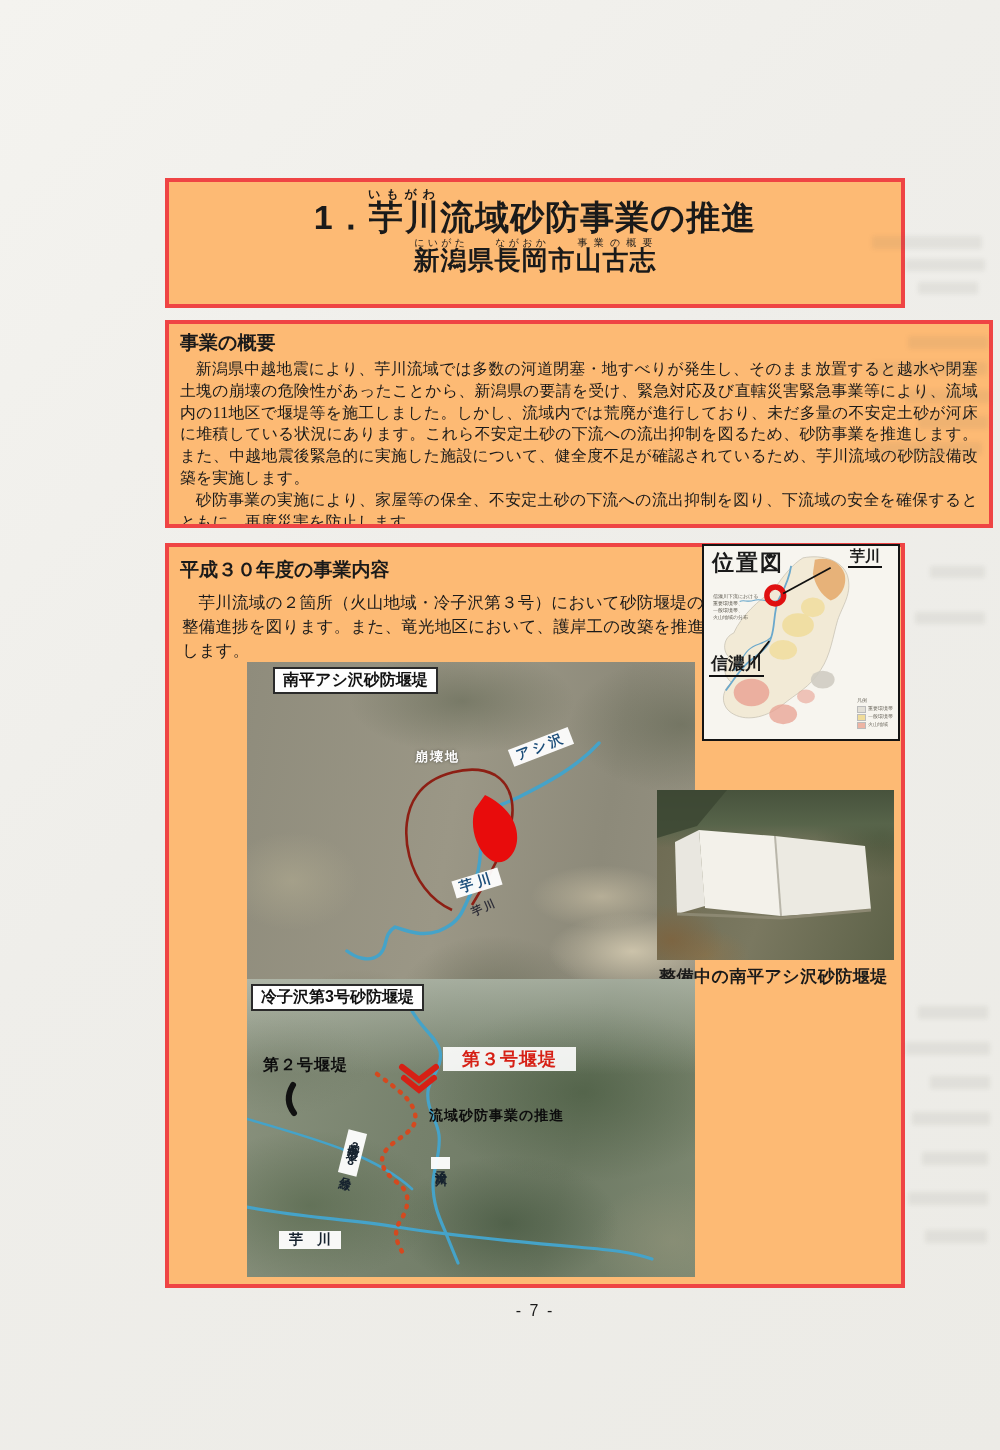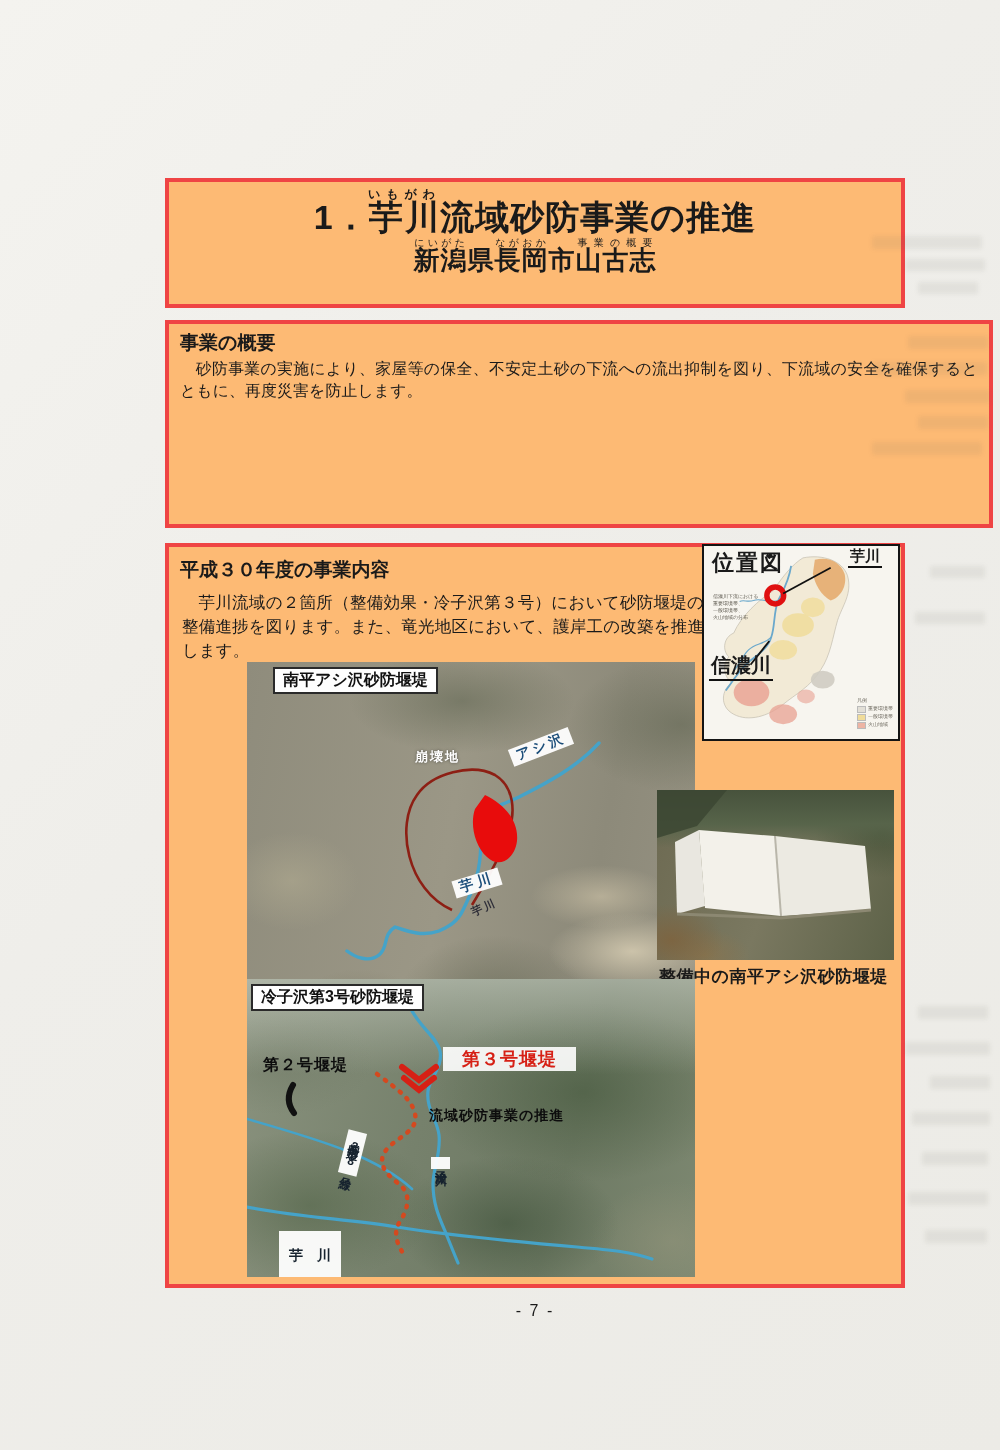--- a/index.html
+++ b/index.html
@@ -29,21 +29,21 @@
   .fy-p{position:absolute;left:13px;top:44px;width:522px;font-size:16.5px;line-height:24px;
     margin:0;text-align:justify;text-indent:1em;}
 
   
   .map-box{position:absolute;left:533px;top:-3px;width:198px;height:197px;background:#f7f5ef;
     border:2px solid #141414;box-sizing:border-box;overflow:hidden;}
   .map-title{position:absolute;left:8px;top:2px;font-family:"Liberation Sans",sans-serif;
     font-weight:bold;font-size:22px;letter-spacing:2px;}
   .map-river-top{position:absolute;right:16px;top:1px;font-size:15px;font-weight:bold;
     border-bottom:2px solid #111;padding:0 2px;}
-  .map-river-left{position:absolute;left:5px;top:106px;font-size:20px;font-weight:bold;
+  .map-river-left{position:absolute;left:5px;top:106px;font-size:17px;font-weight:bold;
     border-bottom:2px solid #111;padding:0 2px;}
   .map-note{position:absolute;left:9px;top:47px;font-size:5px;line-height:7px;color:#5a564c;}
   .map-legend{position:absolute;right:5px;bottom:10px;font-size:5px;line-height:8px;color:#6a665c;}
   .map-legend .row{display:flex;align-items:center;gap:2px;}
   .sw{width:7px;height:5px;display:inline-block;border:0.5px solid #bbb;}
   .sw1{background:#e2dfd6;} .sw2{background:#f0dc9a;} .sw3{background:#edb4a4;}
 
   
   .photo{position:absolute;overflow:hidden;}
   .photo1{left:78px;top:115px;width:448px;height:391px;
@@ -96,26 +96,27 @@
 
 <div>
 
   <div class="box title-box">
     <h1 class="main-title"><span>1．</span><ruby><span>芋川</span><rt>いもがわ</rt></ruby><span>流域砂防事業の推進</span></h1>
     <div class="sub-title"><ruby><span>新潟</span><rt>にいがた</rt></ruby><span>県</span><ruby><span>長岡</span><rt>ながおか</rt></ruby><span>市</span><ruby><span>山古志</span><rt>事業の概要</rt></ruby></div>
   </div>
 
   <div class="box overview-box">
     <div class="sec-h">事業の概要</div>
+    <p class="sec-p">新潟県中越地震により、芋川流域では多数の河道閉塞・地すべりが発生し、そのまま放置すると越水や閉塞土塊の崩壊の危険性があったことから、新潟県の要請を受け、緊急対応及び直轄災害緊急事業等により、流域内の11地区で堰堤等を施工しました。しかし、流域内では荒廃が進行しており、未だ多量の不安定土砂が河床に堆積している状況にあります。これら不安定土砂の下流への流出抑制を図るため、砂防事業を推進します。また、中越地震後緊急的に実施した施設について、健全度不足が確認されているため、芋川流域の砂防設備改築を実施します。</p>
     <p class="sec-p">砂防事業の実施により、家屋等の保全、不安定土砂の下流への流出抑制を図り、下流域の安全を確保するとともに、再度災害を防止します。</p>
   </div>
 
   <div class="box content-box">
     <div class="sec-h fy-h">平成３０年度の事業内容</div>
-    <p class="fy-p">芋川流域の２箇所（整備効果・冷子沢第３号）において砂防堰堤の整備進捗を図ります。また、竜光地区において、護岸工の改築を推進します。</p>
+    <p class="fy-p">芋川流域の２箇所（火山地域・冷子沢第３号）において砂防堰堤の整備進捗を図ります。また、竜光地区において、護岸工の改築を推進します。</p>
 
     <div class="map-box">
       <svg viewBox="0 0 196 196">
         <path d="M 100,12 C 120,8 140,15 145,30 C 150,48 140,60 135,75 C 130,92 128,110 118,125 C 108,142 92,150 80,160 C 65,172 45,178 30,170 C 15,162 18,145 28,138 C 20,132 18,120 25,112 C 18,105 20,92 30,88 C 38,70 55,55 70,45 C 80,30 90,18 100,12 Z" fill="#f2ead6" stroke="#c2bdae" stroke-width="0.7"></path>
         <path d="M 112,14 C 125,10 138,16 142,28 C 145,40 138,52 128,55 C 118,50 112,38 110,28 Z" fill="#e5a868" opacity="0.85"></path>
         <ellipse cx="95" cy="80" rx="16" ry="12" fill="#f0dc9a" opacity="0.85"></ellipse>
         <ellipse cx="80" cy="105" rx="14" ry="10" fill="#f0dc9a" opacity="0.8"></ellipse>
         <ellipse cx="110" cy="62" rx="12" ry="10" fill="#f0dc9a" opacity="0.8"></ellipse>
         <ellipse cx="48" cy="148" rx="18" ry="14" fill="#e8a091" opacity="0.8"></ellipse>
         <ellipse cx="80" cy="170" rx="14" ry="10" fill="#e8a091" opacity="0.75"></ellipse>
@@ -190,21 +191,21 @@
         <path d="M 155,88 L 172,101 L 189,88" fill="none" stroke="#d62015" stroke-width="6" stroke-linecap="round"></path>
         <path d="M 157,99 L 172,111 L 187,99" fill="none" stroke="#d62015" stroke-width="6" stroke-linecap="round"></path>
         <path d="M 46,106 C 40,116 41,126 47,134" fill="none" stroke="#111" stroke-width="6" stroke-linecap="round"></path>
       </svg>
       <span class="ph-label" style="left:4px;top:5px;">冷子沢第3号砂防堰堤</span>
       <span class="ann" style="left:16px;top:76px;font-size:16px;color:#0d0d0d;letter-spacing:1px;text-align:right;">第２号堰堤</span>
       <span class="ann" style="left:196px;top:68px;font-size:18px;color:#d62015;background:rgba(255,255,255,.9);padding:0 19px;letter-spacing:1px;">第３号堰堤</span>
       <span class="ann" style="left:182px;top:128px;font-size:14px;color:#0d0d0d;letter-spacing:1px;">流域砂防事業の推進</span>
       <span class="ann vert" style="left:96px;top:152px;transform:rotate(14deg);">長岡市道28号線</span>
       <span class="ann vert" style="left:184px;top:178px;">冷子沢川</span>
-      <span class="ann" style="left:32px;top:252px;background:rgba(255,255,255,.95);padding:16px 10px;font-size:14px;color:#16222e;">芋　川</span>
+      <span class="ann" style="left:32px;top:252px;background:rgba(255,255,255,.95);padding:0 10px;font-size:14px;color:#16222e;">芋　川</span>
     </div>
   </div>
 
   <div class="page-number">- 7 -</div>
 
   <div class="bleed" style="left:872px;top:236px;width:110px;height:13px;"></div>
   <div class="bleed" style="left:905px;top:259px;width:80px;height:12px;"></div>
   <div class="bleed" style="left:918px;top:282px;width:60px;height:12px;"></div>
   <div class="bleed" style="left:908px;top:336px;width:80px;height:13px;"></div>
   <div class="bleed" style="left:872px;top:362px;width:115px;height:13px;"></div>

